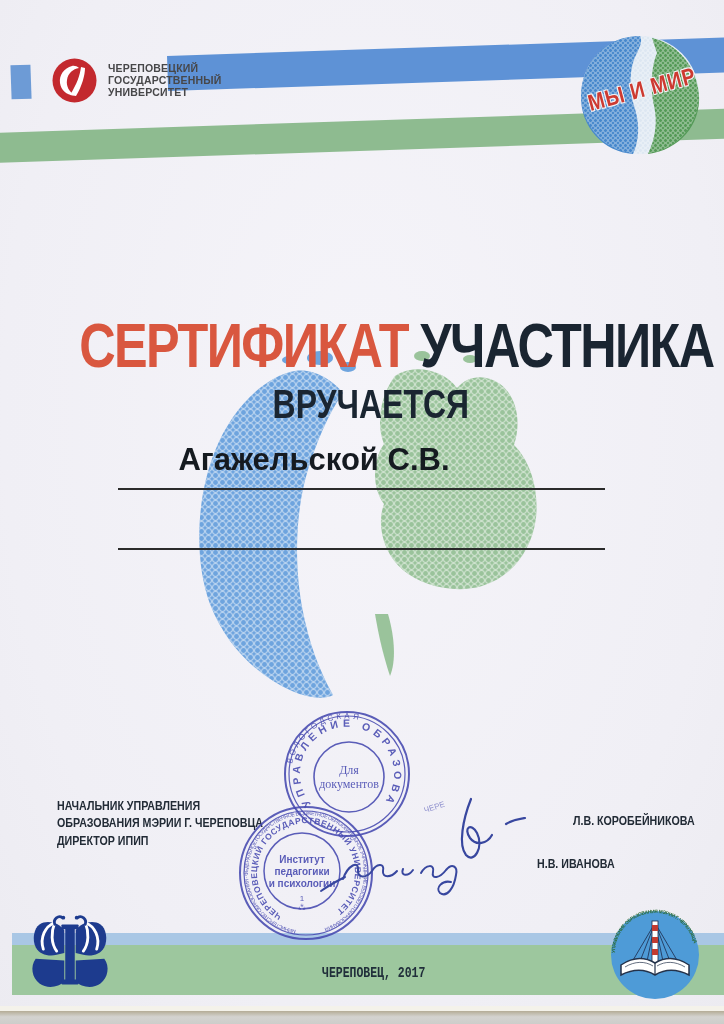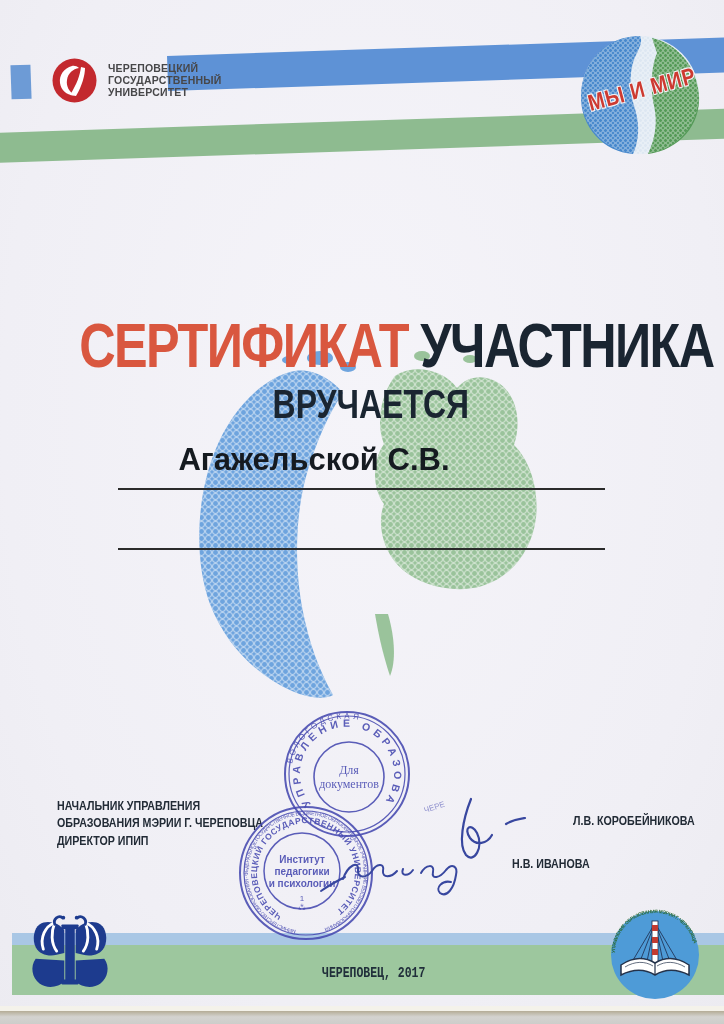--- a/index.html
+++ b/index.html
@@ -39,21 +39,21 @@
   .subtitle{left:0;top:384px;width:724px;text-align:center;z-index:3;font-weight:bold;font-size:40px;color:#1a2531;line-height:1;padding-left:9px;}
   .recipient{left:0;top:442px;width:628px;text-align:center;z-index:3;font-weight:bold;font-size:31px;color:#151a20;}
   .sig-line{left:118px;width:487px;height:0;border-top:2px solid #2b2b2b;z-index:3;}
   .line1{top:488px;} .line2{top:548px;}
 
   
   .officials{z-index:3;font-weight:bold;color:#222b36;font-size:13px;line-height:17px;}
   .off-left1{left:57px;top:797px;}
   .off-left2{left:57px;top:832px;}
   .off-right1{left:537px;top:812px;margin-left:36px;}
-  .off-right2{left:512px;top:855px;}
+  .off-right2{left:537px;top:855px;}
 
   
   .stamp-layer{left:225px;top:695px;width:320px;height:260px;z-index:4;}
 
   
   .band-blue{left:12px;top:933px;width:712px;height:12px;background:#a9c7e5;z-index:1;}
   .band-green{left:12px;top:945px;width:712px;height:50px;background:#9dc79e;z-index:1;}
   .psi-logo{left:30px;top:912px;width:80px;height:80px;z-index:3;}
   .dept{left:133px;top:916px;z-index:3;color:#2f4b7c;font-size:16px;line-height:21px;letter-spacing:.5px;}
   .city-year{left:322px;top:965px;z-index:3;font-weight:bold;font-size:14px;color:#202e3a;font-family:Liberation Mono, monospace;}

